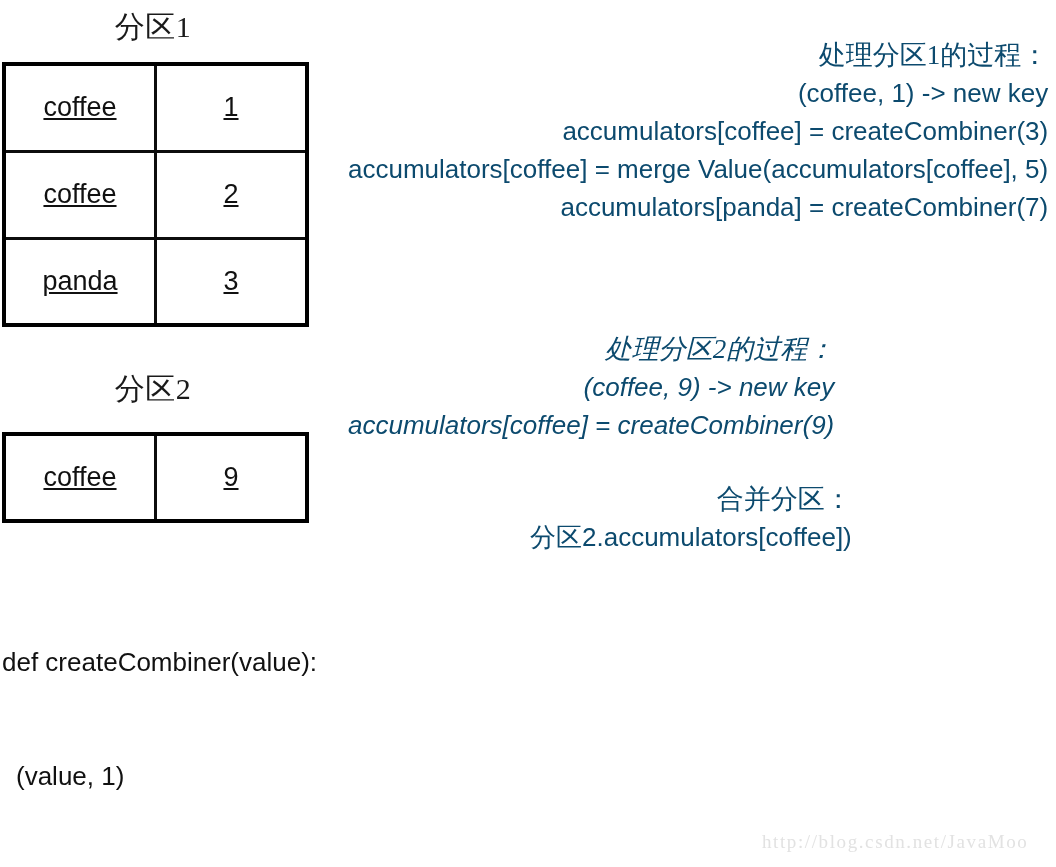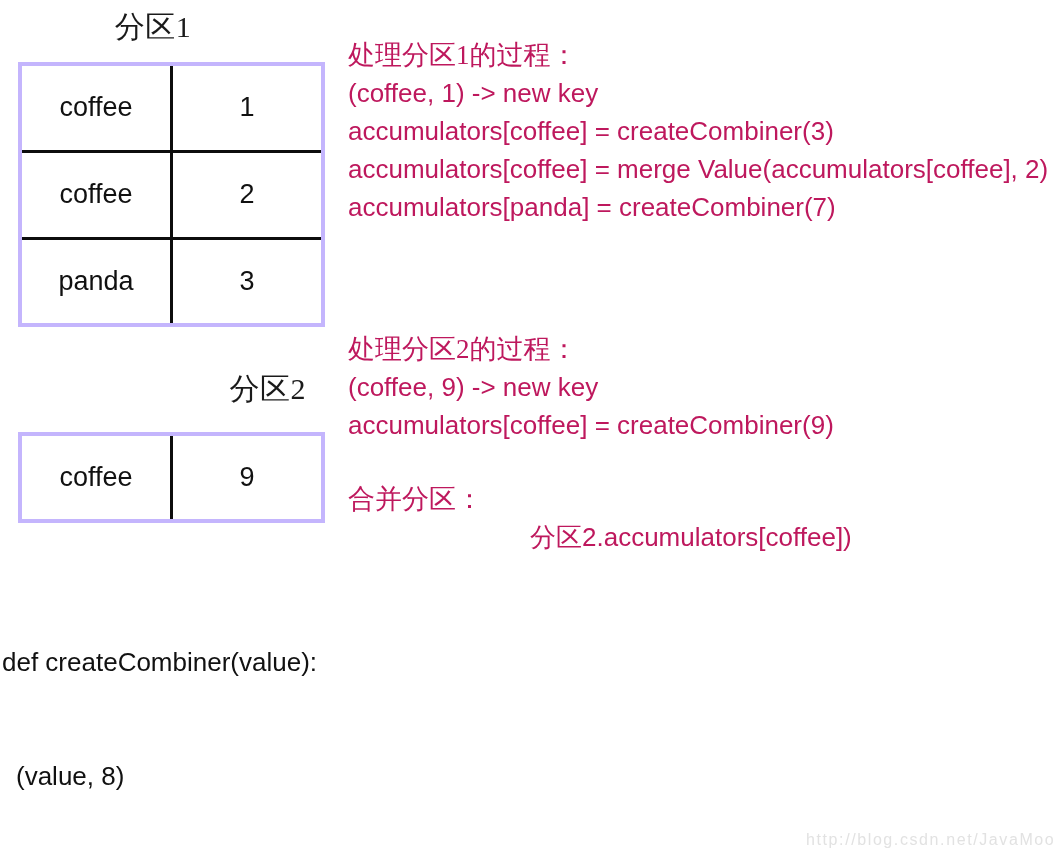--- a/index.html
+++ b/index.html
@@ -30,41 +30,42 @@
     font-size: 30px;
     line-height: 34px;
     text-align: center;
     color: #1a1a1a;
     letter-spacing: 0.5px;
   }
 
   .kv-table {
     border-collapse: collapse;
     table-layout: fixed;
-    margin-left: 18px;
-    border: 4px solid #c4b5fd;
+    margin-left: 2px;
+    border: 4px solid #000000;
+    text-decoration: underline;
   }
   .kv-table td {
     border: 3px solid #0d0d0d;
     text-align: center;
     vertical-align: middle;
     font-family: "Liberation Sans", "DejaVu Sans", sans-serif;
     font-size: 27px;
     font-weight: 400;
     color: #111111;
     padding: 0;
   }
   .kv-table td.k { width: 148px; }
   .kv-table td.v { width: 148px; }
   .kv-table tr { height: 87px; }
 
   .table1-wrap { position: absolute; left: 0; top: 62px; }
   .heading1 { position: absolute; left: 0; top: 10px; width: 306px; }
 
-  .heading2 { position: absolute; left: 0; top: 372px; width: 306px; text-align: right; }
+  .heading2 { position: absolute; left: 0; top: 372px; width: 306px; }
   .table2-wrap { position: absolute; left: 0; top: 432px; }
 
   
   .code-block {
     position: absolute;
     left: 2px;
     top: 567px;
     font-family: "Liberation Sans", "DejaVu Sans", sans-serif;
     font-size: 26px;
     line-height: 38px;
@@ -80,45 +81,45 @@
     left: 348px;
     top: 0;
     width: 708px;
   }
   .rt-line {
     display: block;
     font-family: "Liberation Sans", "DejaVu Sans", sans-serif;
     font-size: 26px;
     line-height: 38px;
     height: 38px;
-    color: #be185d;
+    color: #0c4a6e;
     white-space: pre;
+    text-align: right;
   }
   .rt-line.cjk {
     font-family: "Liberation Serif", "DejaVu Serif", serif;
     font-size: 27px;
   }
   .rt-line.indent2 { padding-left: 182px; }
 
   .rt-block { position: absolute; left: 0; }
   .blk-p1 { top: 36px; }
-  .blk-p2 { top: 330px; }
+  .blk-p2 { top: 330px; font-style: italic; }
   .blk-merge { top: 480px; }
 
   
   .watermark {
     position: absolute;
     left: 762px;
     top: 831px;
-    font-family: Liberation Sans, sans-serif;
-    font-size: 16px;
+    font-family: Liberation Serif, serif;
+    font-size: 19px;
     letter-spacing: 1.6px;
     color: #e2e2e2;
     white-space: pre;
-    margin-left: 44px;
   }
 </style>
 </head>
 <body>
 
 <div class="left-col">
 
   <div class="partition-heading heading1">分区1</div>
 
   <div class="table1-wrap">
@@ -148,38 +149,38 @@
         <tr>
           <td class="k">coffee</td>
           <td class="v">9</td>
         </tr>
       </tbody>
     </table>
   </div>
 
   <div class="code-block">
     <span class="ln">def createCombiner(value):</span>
-    <span class="ln ind">(value, 8)</span>
+    <span class="ln ind">(value, 1)</span>
     
     
     
     
     
     
   </div>
 
 </div>
 
 <div class="right-col">
 
   <div class="rt-block blk-p1">
     <span class="rt-line cjk">处理分区1的过程：</span>
     <span class="rt-line">(coffee, 1) -&gt; new key</span>
     <span class="rt-line">accumulators[coffee] = createCombiner(3)</span>
-    <span class="rt-line">accumulators[coffee] = merge Value(accumulators[coffee], 2)</span>
+    <span class="rt-line">accumulators[coffee] = merge Value(accumulators[coffee], 5)</span>
     <span class="rt-line">accumulators[panda] = createCombiner(7)</span>
   </div>
 
   <div class="rt-block blk-p2">
     <span class="rt-line cjk">处理分区2的过程：</span>
     <span class="rt-line">(coffee, 9) -&gt; new key</span>
     <span class="rt-line">accumulators[coffee] = createCombiner(9)</span>
   </div>
 
   <div class="rt-block blk-merge">

